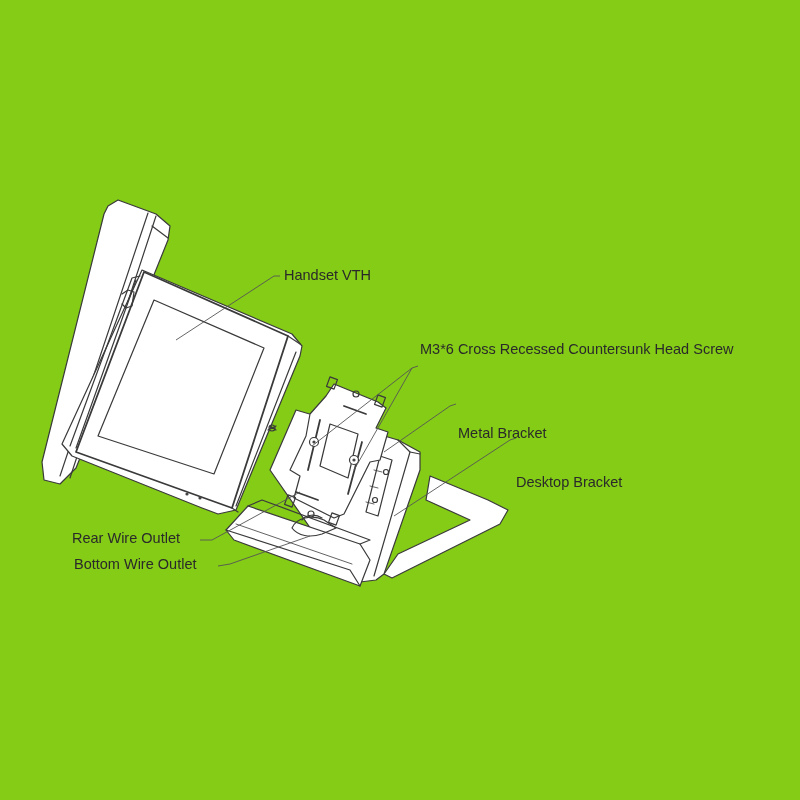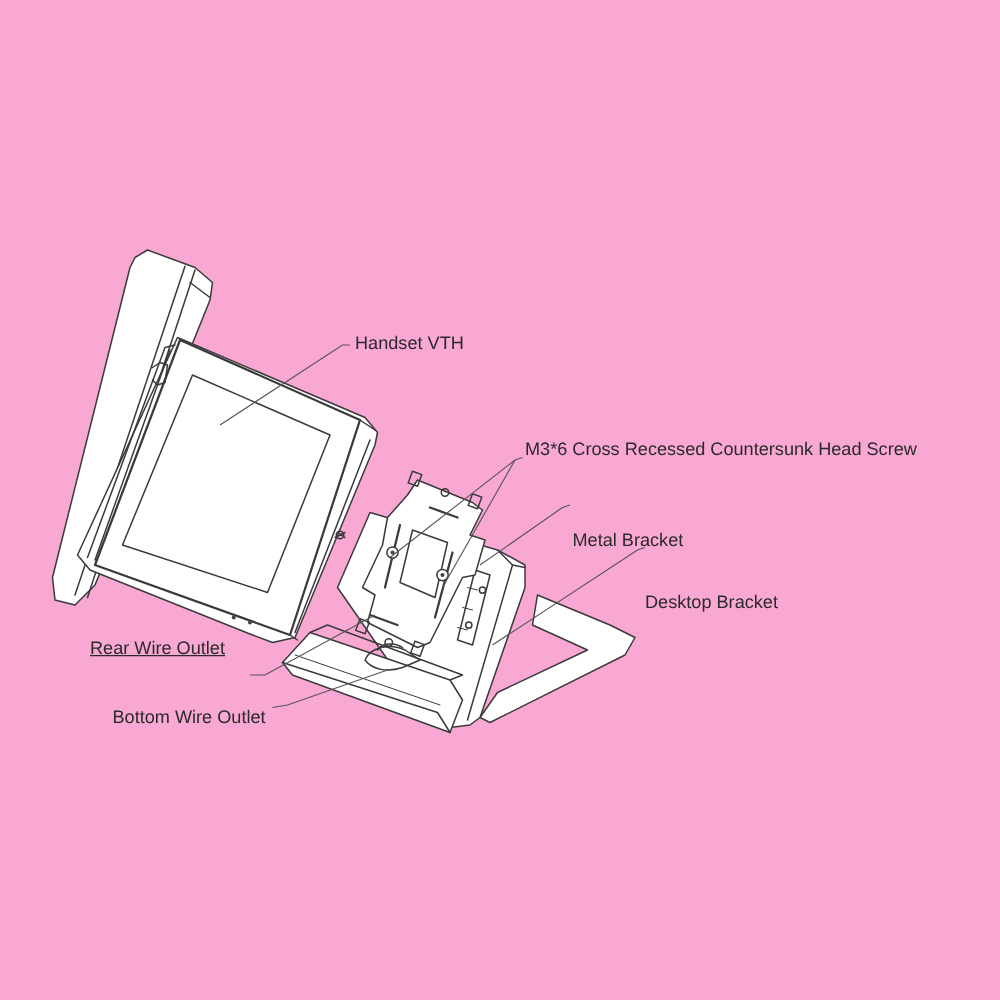--- a/index.html
+++ b/index.html
@@ -1,16 +1,16 @@
 <!DOCTYPE html>
 <html><head>
   <meta charset="utf-8">
   <style>
     html, body { margin: 0; padding: 0; background: #ffffff; }
-    #stage { position: relative; width: 800px; height: 800px; background: #f9a8d4; overflow: hidden; }
+    #stage { position: relative; width: 800px; height: 800px; background: #84cc16; overflow: hidden; }
     svg.drawing { position: absolute; left: 0; top: 0; }
     .ln { fill: none; stroke: #3a3a3a; stroke-width: 1.2; stroke-linejoin: round; stroke-linecap: round; }
     .thk { stroke-width: 1.8; }
     .thin { stroke-width: 0.8; }
     .leader { fill: none; stroke: #555; stroke-width: 0.9; }
     .fillw { fill: #ffffff; }
     .dark { fill: #444; stroke: none; }
     .label {
       position: absolute;
       font-family: "Liberation Sans", sans-serif;
@@ -112,19 +112,19 @@
       <path class="leader" d="M312,446 L412,368 L418,366"></path>
       <path class="leader" d="M354,470 L412,368"></path>
       <path class="leader" d="M384,452 L450,406 L456,404"></path>
       <path class="leader" d="M394,516 L510,440 L516,438"></path>
       <path class="leader" d="M200,540 L212,540 L300,492"></path>
       <path class="leader" d="M218,566 L230,564 L310,536"></path>
     </g>
   </svg>
 
   <div class="label" style="left:284px; top:268px;">Handset VTH</div>
-  <div class="label" style="left:420px; top:353px;">M3*6 Cross Recessed Countersunk Head Screw</div>
+  <div class="label" style="left:420px; top:342px;">M3*6 Cross Recessed Countersunk Head Screw</div>
   <div class="label" style="left:458px; top:398px;margin-top:28px;">Metal Bracket</div>
   <div class="label" style="left:516px; top:431px;margin-top:44px;">Desktop Bracket</div>
-  <div class="label" style="left:72px; top:512px;text-decoration:underline;">Rear Wire Outlet</div>
-  <div class="label" style="left:90px; top:557px;margin-top:10px;">Bottom Wire Outlet</div>
+  <div class="label" style="left:72px; top:531px;">Rear Wire Outlet</div>
+  <div class="label" style="left:74px; top:557px;">Bottom Wire Outlet</div>
 
 </div>
 
 </body></html>

